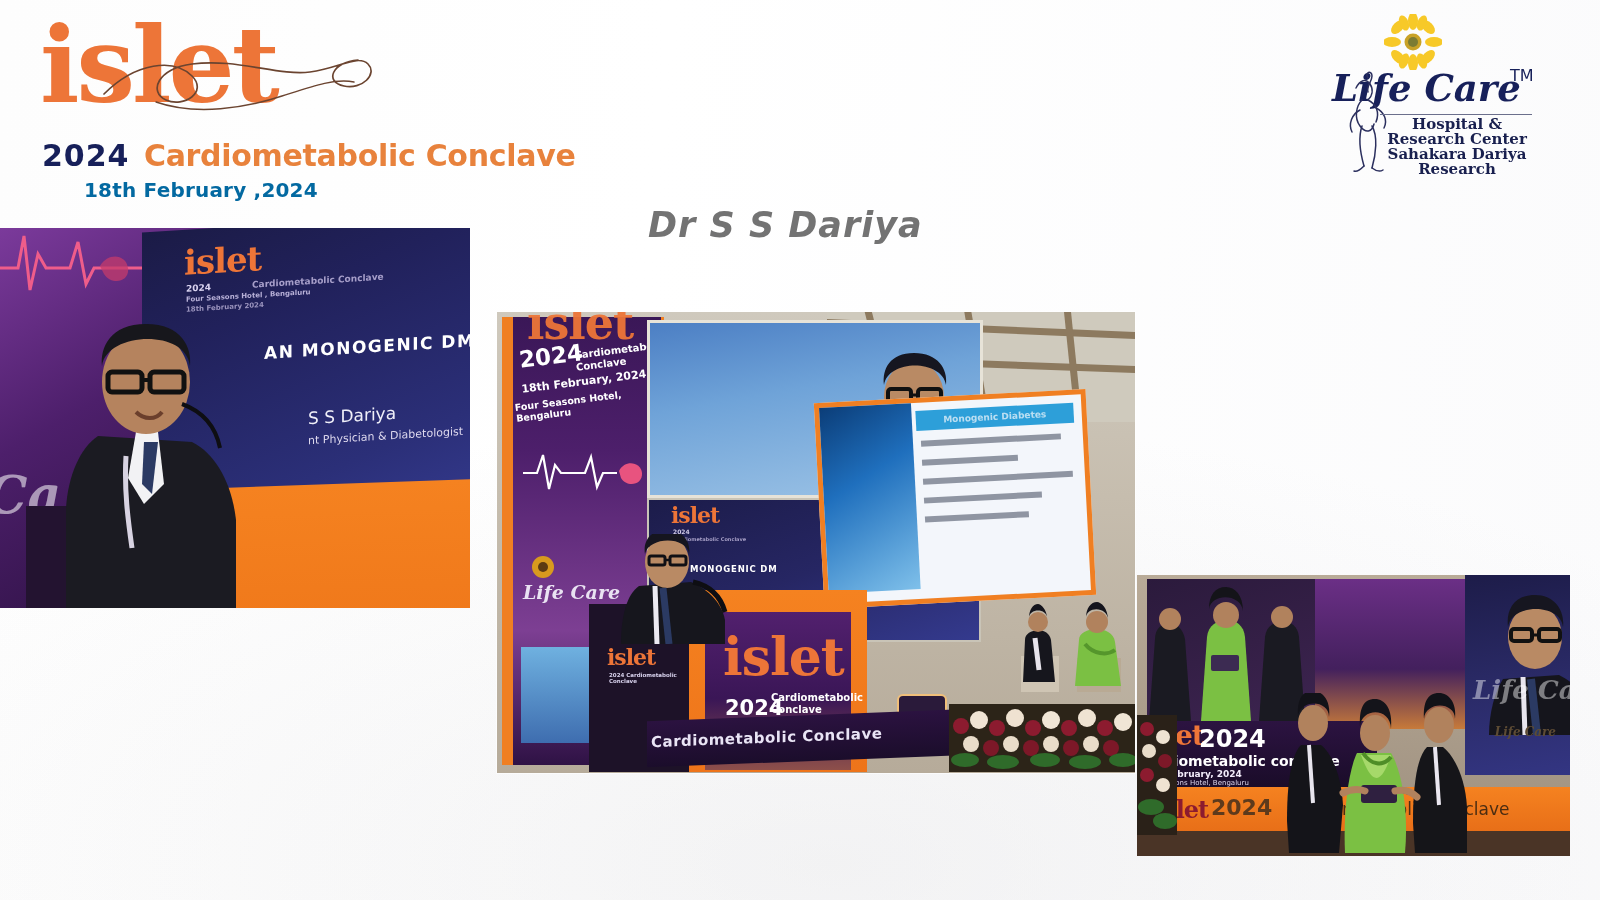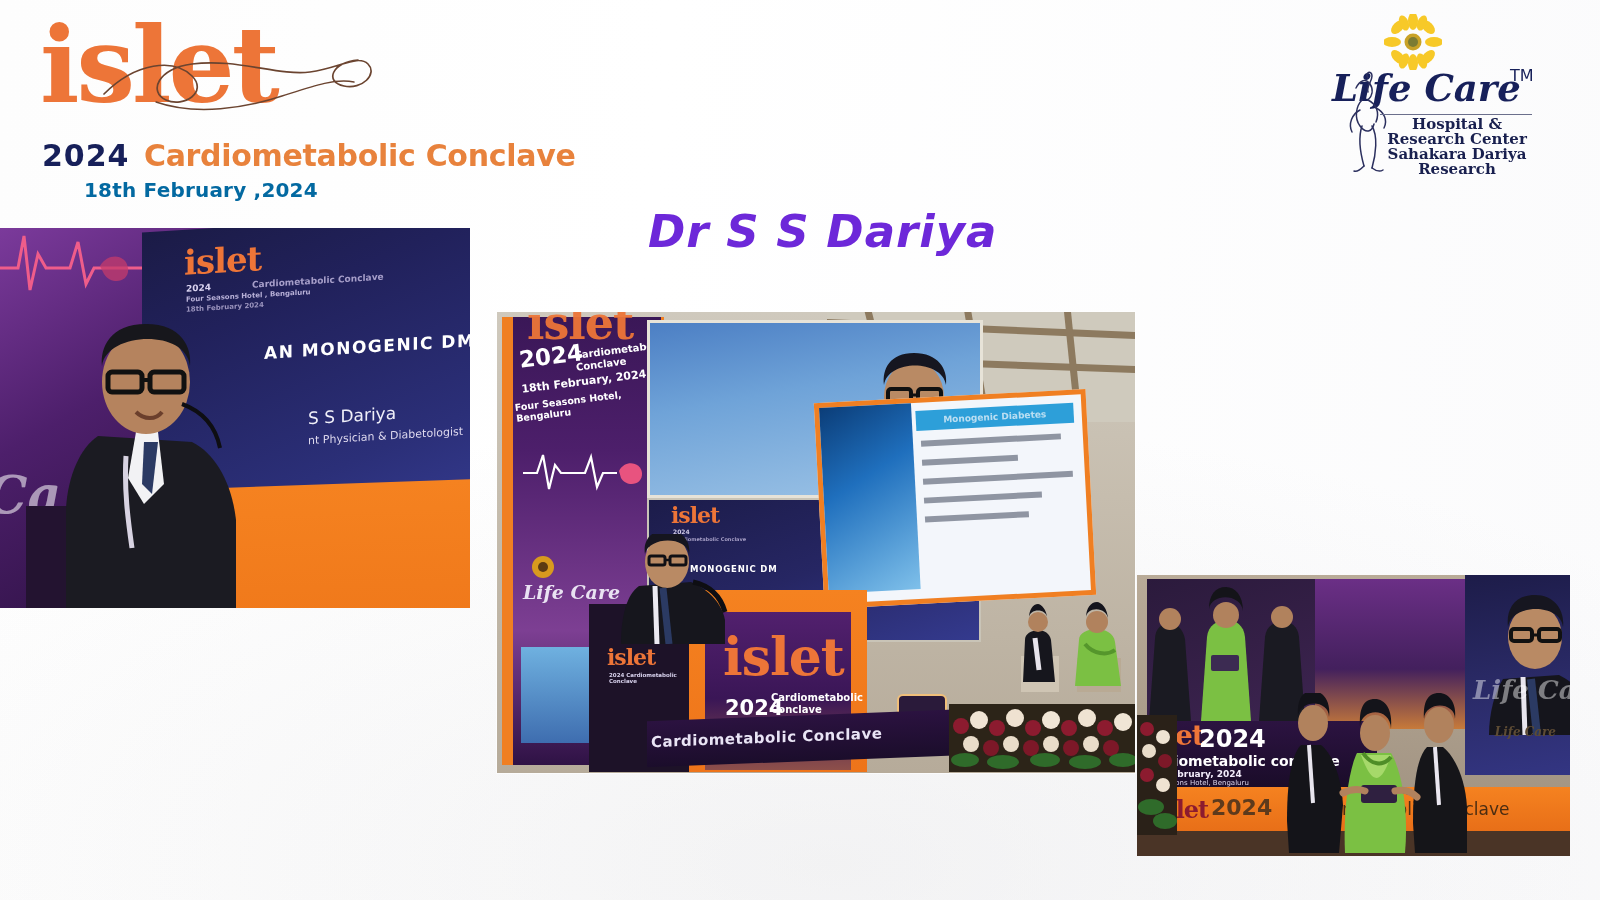--- a/index.html
+++ b/index.html
@@ -62,22 +62,22 @@
   .lc-sub{
     position:absolute;left:48px;top:103px;width:154px;text-align:center;
     font-family:"DejaVu Serif", serif;font-size:15px;font-weight:bold;color:#19204f;
     line-height:15px;
   }
 
   
   .speaker-name{
     position:absolute;left:648px;top:205px;
     font-family:"DejaVu Sans", sans-serif;
-    font-style:italic;font-weight:bold;font-size:45px;
-    color:#6d28d9;letter-spacing:1px;white-space:nowrap;
+    font-style:italic;font-weight:bold;font-size:35px;
+    color:#737373;letter-spacing:1px;white-space:nowrap;
   }
 
   
   .photo{position:absolute;overflow:hidden;background:#2a1035;}
   #photo-1{left:0px;top:228px;width:470px;height:380px;}
   #photo-2{left:497px;top:312px;width:638px;height:461px;
            box-shadow:0 0 0 1px rgba(255,255,255,.6);}
   #photo-4{left:1137px;top:575px;width:433px;height:281px;}
   .ph-inner{position:absolute;inset:0;}
 

